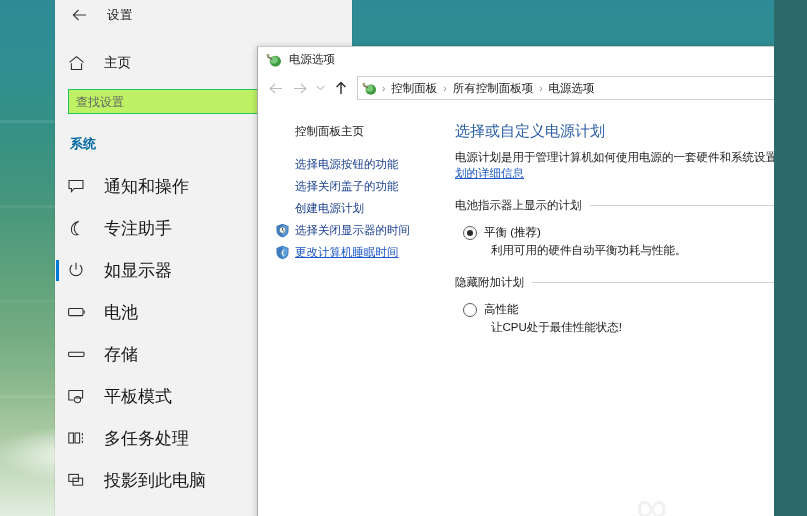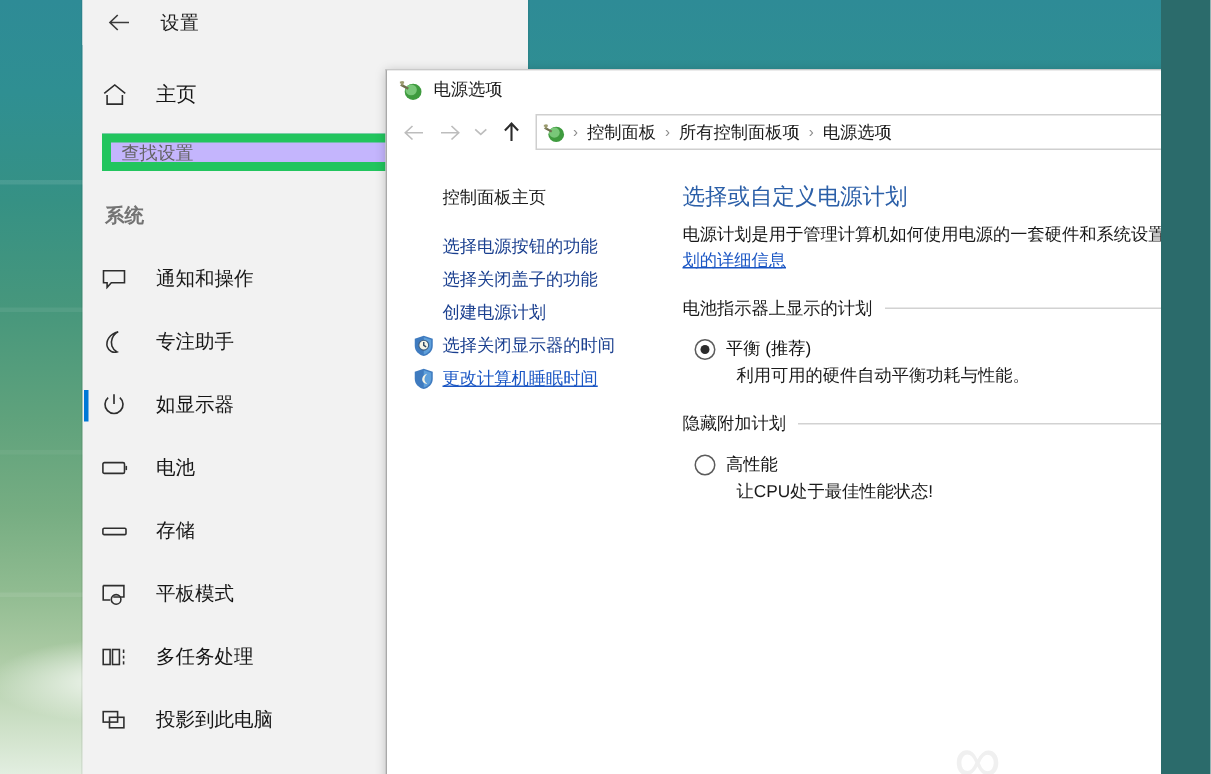--- a/index.html
+++ b/index.html
@@ -105,35 +105,35 @@
   }
 
   #search-wrap {
     margin: 9px 0 0 13px;
     width: 245px;
   }
   #search-input {
     width: 100%;
     height: 25px;
     box-sizing: border-box;
-    border: 6px solid #22c55e;
-    background: #c4b5fd;
+    border: 1px solid #22c55e;
+    background: #bef264;
     padding: 0 7px;
     font-family: inherit;
     font-size: 12px;
     color: #5b5b5b;
     outline: none;
   }
   #search-input::placeholder { color: #636363; }
 
   #section-title {
     margin: 21px 0 12px 15px;
     font-size: 13px;
     font-weight: bold;
-    color: #737373;
+    color: #0369a1;
   }
 
   #nav-list {
     margin-top: 12px;
   }
   .nav-item {
     position: relative;
     display: flex;
     align-items: center;
     height: 42px;
@@ -153,21 +153,21 @@
     width: 24px;
     height: 20px;
     display: flex;
     align-items: center;
     justify-content: flex-start;
     color: #2e2e2e;
     flex: 0 0 auto;
   }
   .nav-item .label {
     margin-left: 12px;
-    font-size: 13px;
+    font-size: 17px;
     color: #161616;
     white-space: nowrap;
   }
 
   
   #power-dialog {
     position: absolute;
     left: 257px;
     top: 46px;
     width: 560px;

